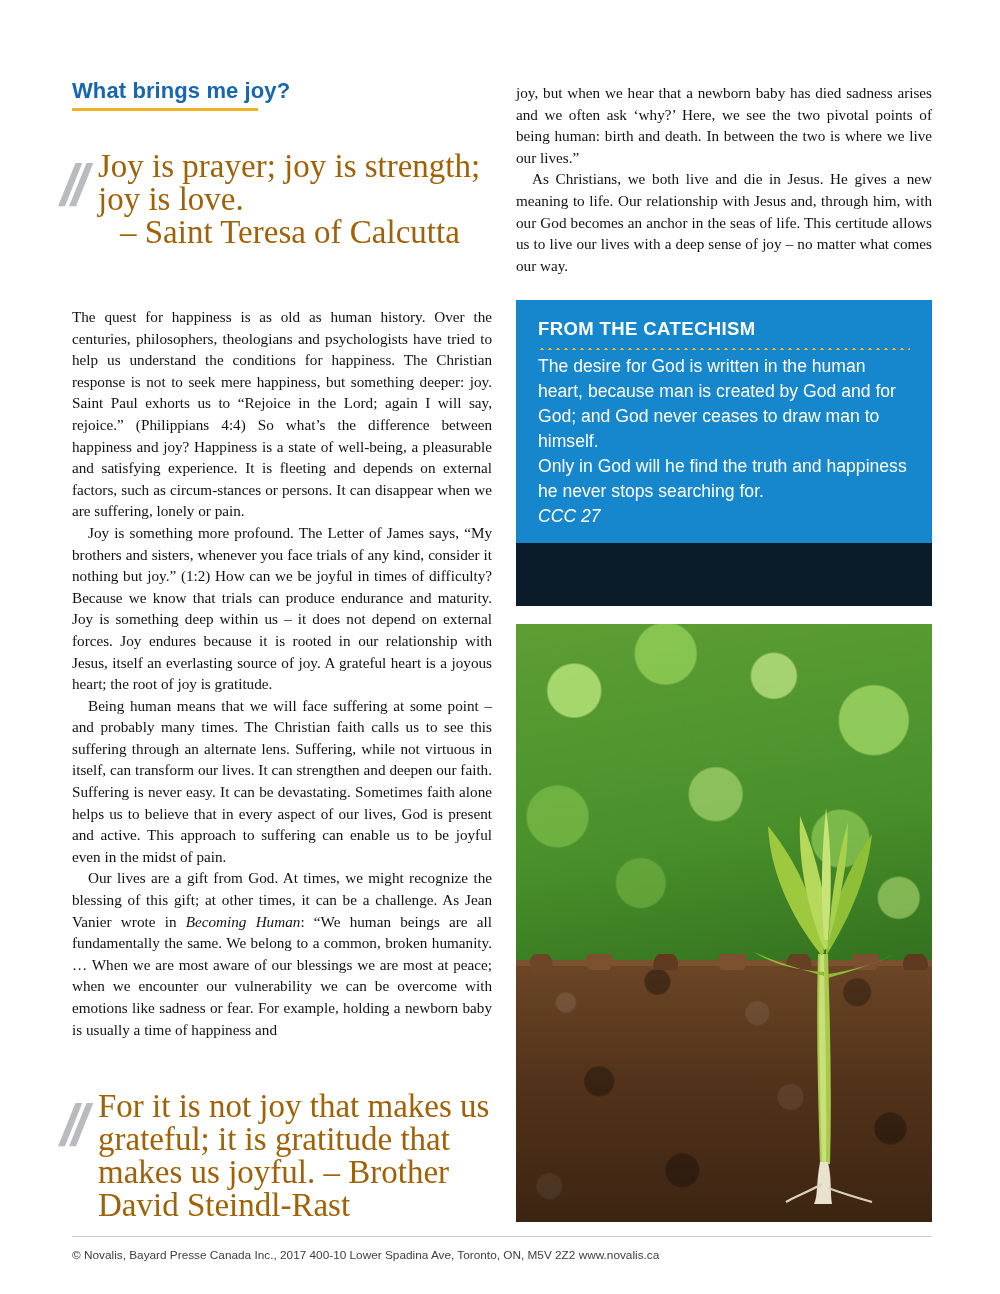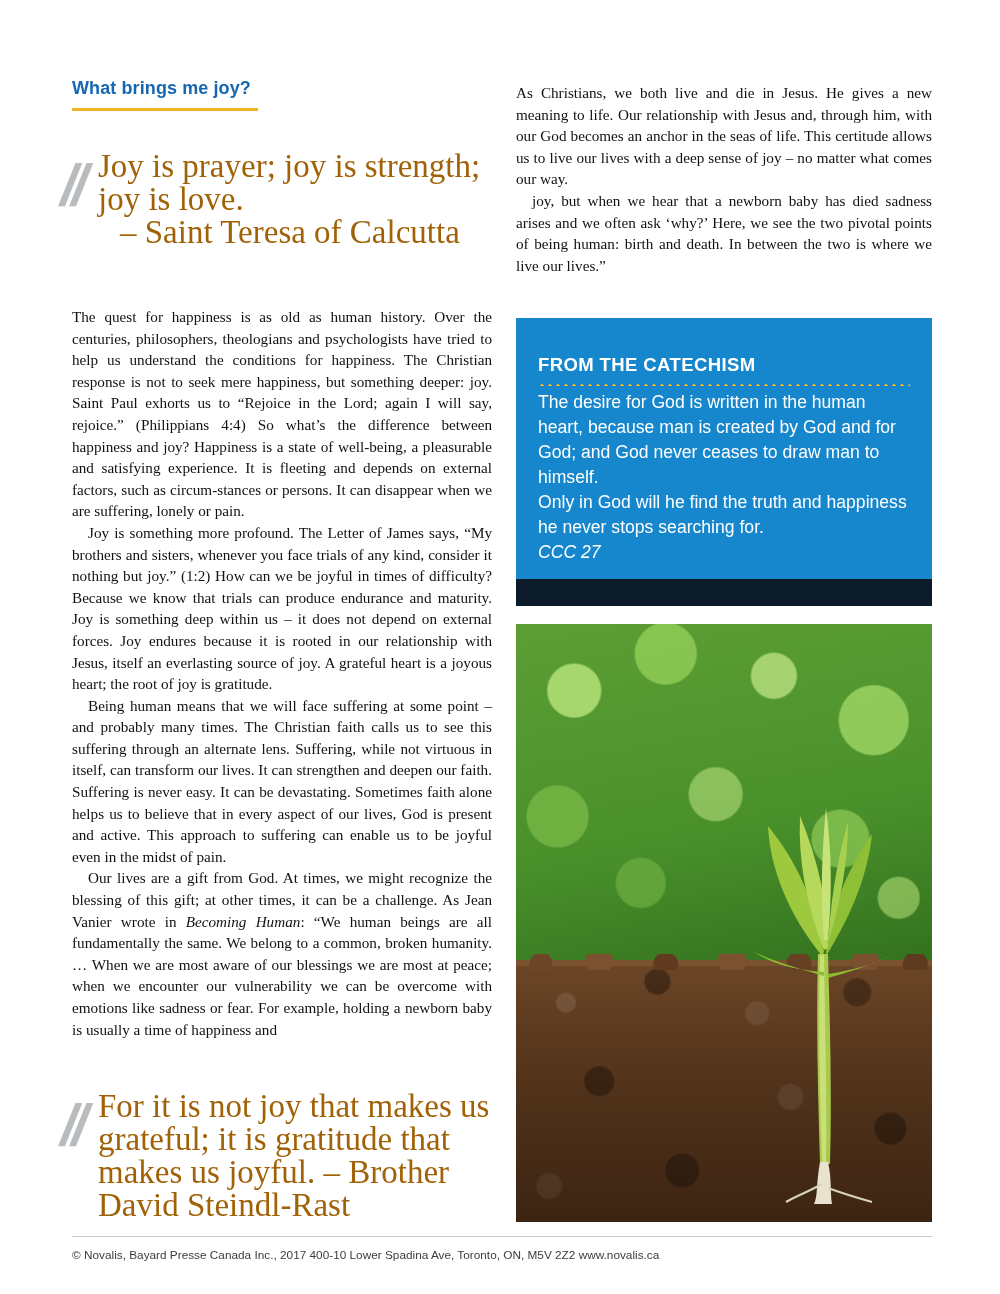--- a/index.html
+++ b/index.html
@@ -24,21 +24,21 @@
   }
 
   
   .title {
     position: absolute;
     left: 72px;
     top: 78px;
     width: 420px;
     font-family: "Liberation Sans", sans-serif;
     font-weight: bold;
-    font-size: 18px;
+    font-size: 22px;
     color: #1667b2;
     letter-spacing: 0.1px;
   }
   .title-underline {
     position: absolute;
     left: 72px;
     top: 108px;
     width: 186px;
     height: 3px;
     background: #f0b323;
@@ -102,25 +102,25 @@
   }
   .col p + p {
     text-indent: 16px;
   }
   .col em { font-style: italic; }
 
   
   .catechism {
     position: absolute;
     left: 516px;
-    top: 318px;
+    top: 300px;
     width: 416px;
     background: #1787cd;
     box-sizing: border-box;
-    padding: 36px 22px 16px 22px;
+    padding: 18px 22px 16px 22px;
   }
   .catechism-shadow {
     position: absolute;
     left: 516px;
     top: 318px;
     width: 416px;
     height: 288px;
     background: #0c1b2a;
   }
   .cat-head {
@@ -268,22 +268,22 @@
 
   <div class="quotemark qm-bottom">//</div>
   <div class="pullquote pq-bottom">
     <span>For it is not joy that makes us</span><br>
     <span>grateful; it is gratitude that</span><br>
     <span>makes us joyful. – Brother</span><br>
     <span>David Steindl-Rast</span>
   </div>
 
   <div class="col col-right">
+    <p>joy, but when we hear that a newborn baby has died sadness arises and we often ask ‘why?’ Here, we see the two pivotal points of being human: birth and death. In between the two is where we live our lives.”</p>
     <p>As Christians, we both live and die in Jesus. He gives a new meaning to life. Our relationship with Jesus and, through him, with our God becomes an anchor in the seas of life. This certitude allows us to live our lives with a deep sense of joy – no matter what comes our way.</p>
-    <p>joy, but when we hear that a newborn baby has died sadness arises and we often ask ‘why?’ Here, we see the two pivotal points of being human: birth and death. In between the two is where we live our lives.”</p>
   </div>
 
   <div class="catechism-shadow"></div>
   <div class="catechism">
     <div class="cat-head">FROM THE CATECHISM</div>
     <div class="cat-dots"></div>
     <div class="cat-body" style="white-space: pre-line;">The desire for God is written in the human heart, because man is created by God and for God; and God never ceases to draw man to himself.
 Only in God will he find the truth and happiness he never stops searching for.</div>
     <div class="cat-ref">CCC 27</div>
   </div>

